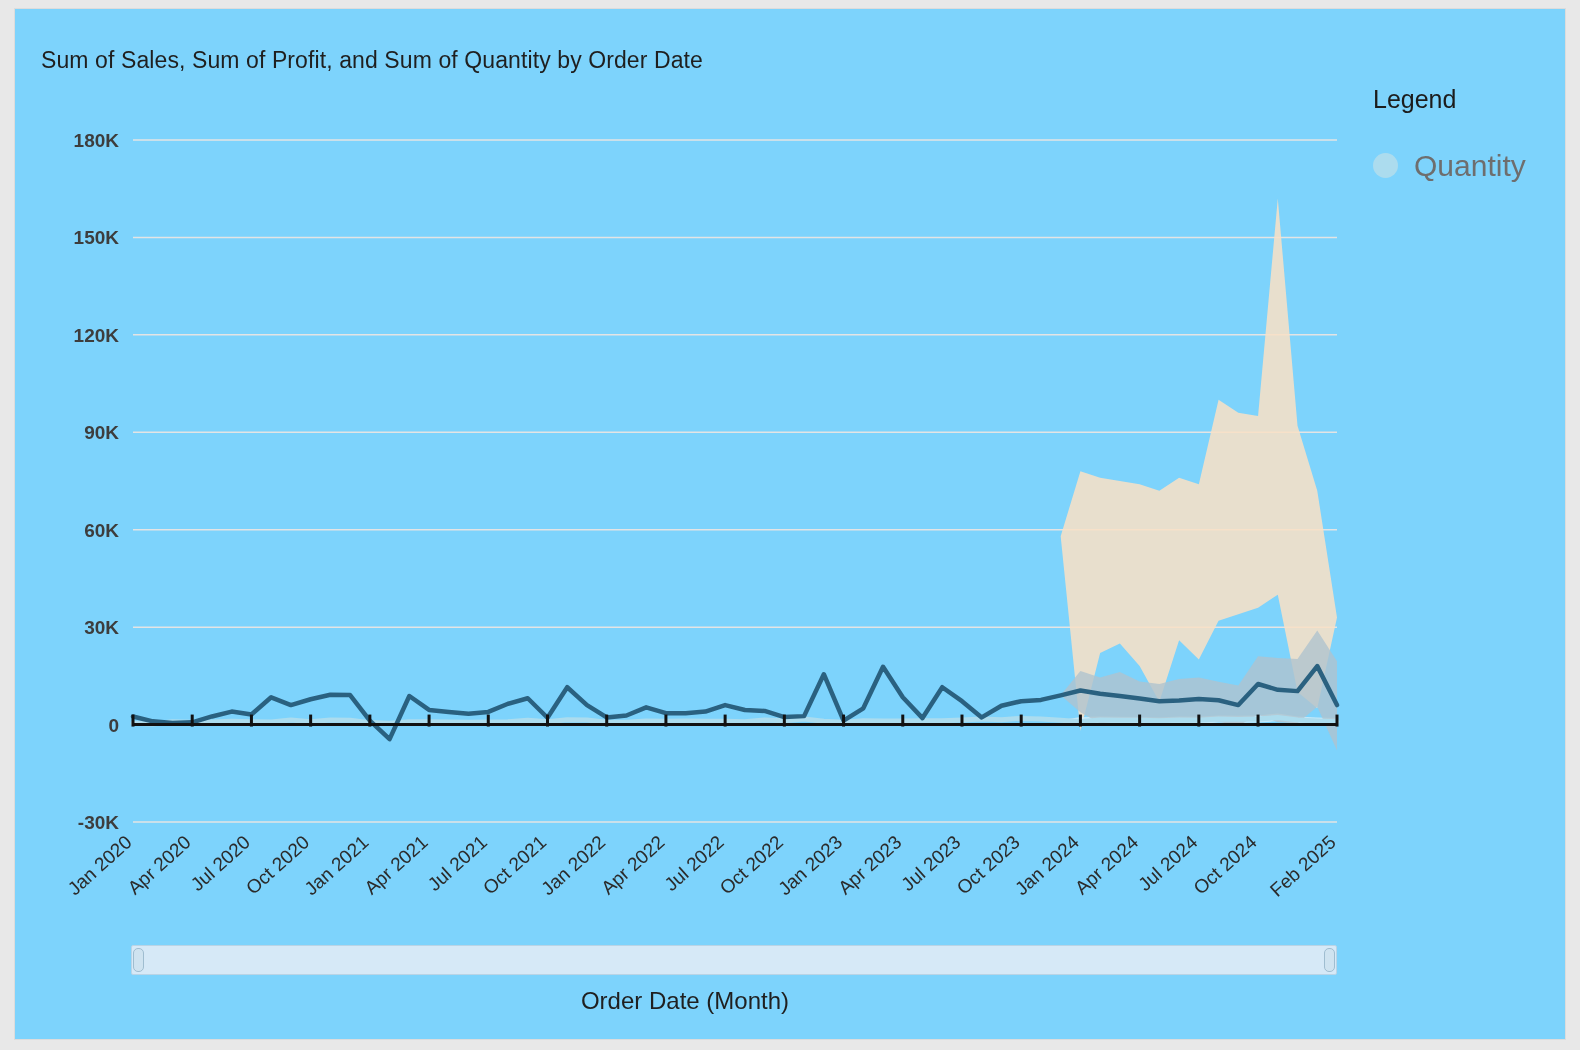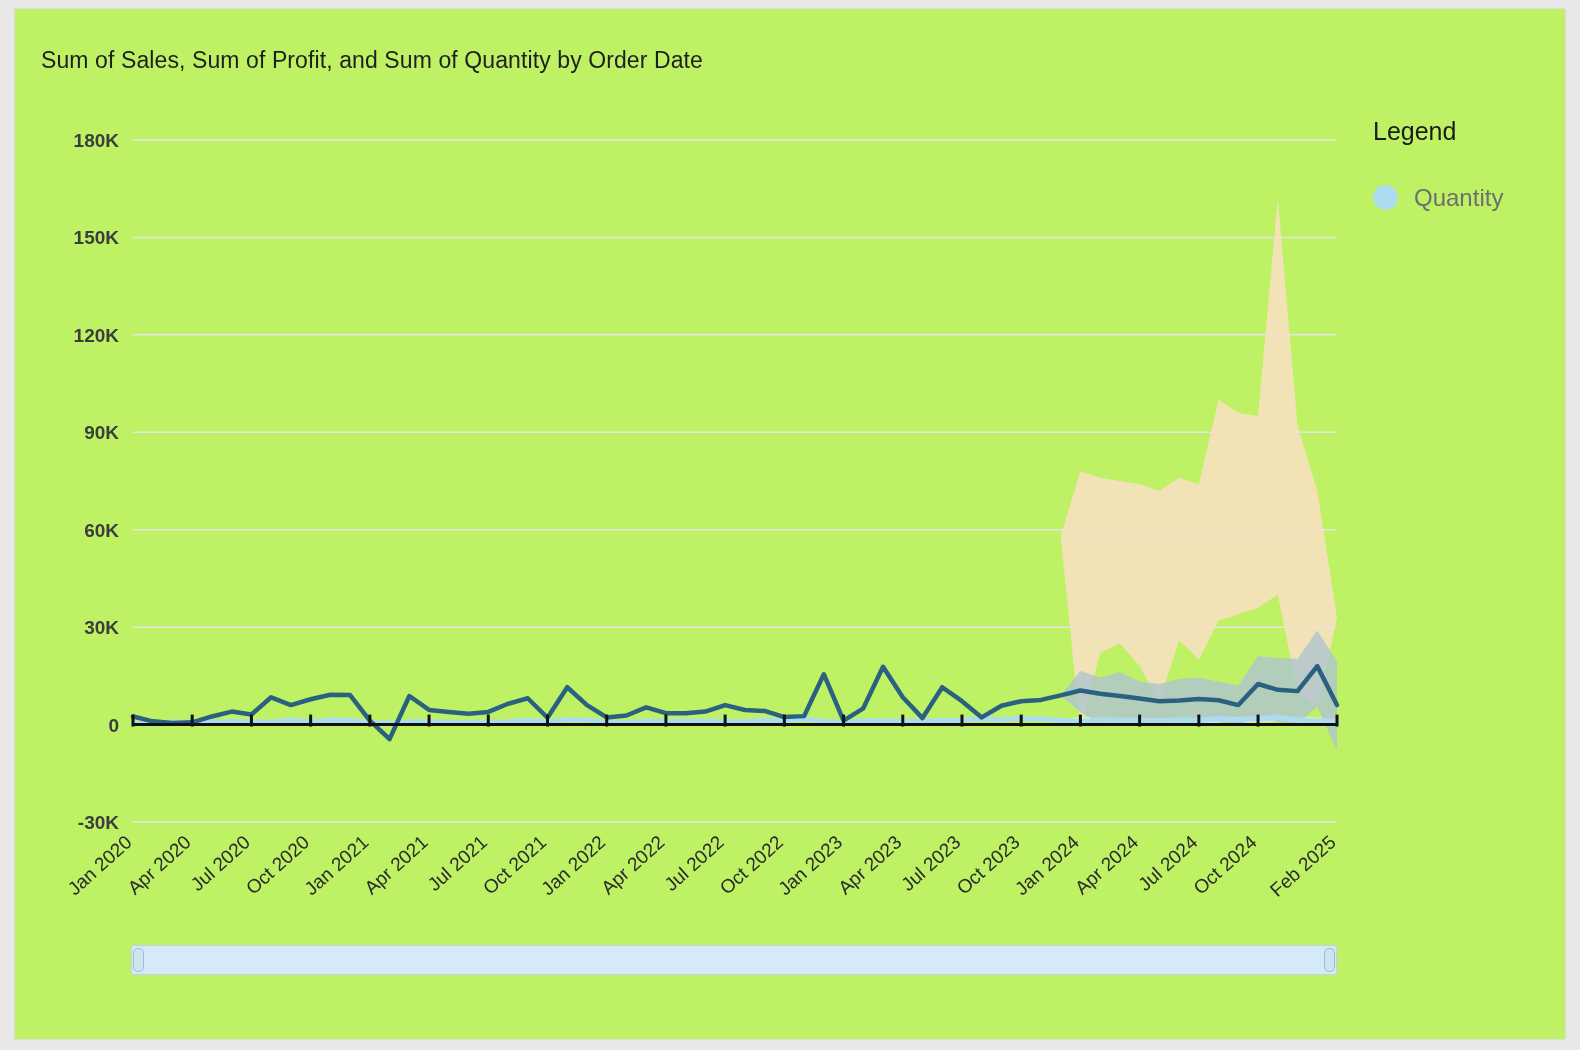--- a/index.html
+++ b/index.html
@@ -6,21 +6,21 @@
   html, body {
     margin: 0; padding: 0;
     width: 1580px; height: 1050px;
     background: #e8e8e8;
     font-family: "Liberation Sans", sans-serif;
   }
   #viz-card {
     position: absolute;
     left: 14px; top: 8px;
     width: 1552px; height: 1032px;
-    background: #bef264;
+    background: #7dd3fc;
     border: 1px solid #dcdcdc;
     overflow: hidden;
   }
   #chart-title {
     position: absolute;
     left: 26px; top: 38px;
     font-size: 23px;
     font-weight: 400;
     color: #1f1f1f;
     letter-spacing: .1px;
@@ -29,42 +29,42 @@
   #plot-wrap {
     position: absolute;
     left: 0; top: 0;
     width: 1552px; height: 1032px;
   }
   svg#chart-svg { display:block; }
 
   
   #legend {
     position: absolute;
-    left: 1358px; top: 108px;
+    left: 1358px; top: 76px;
     width: 190px;
   }
   #legend-title {
     font-size: 25px;
     color: #1c1c1c;
     font-weight: 400;
     margin-bottom: 26px;
   }
   .legend-item {
     display: flex;
     align-items: center;
     height: 51px;
   }
   .legend-swatch {
     width: 25px; height: 25px;
     border-radius: 50%;
     margin-right: 16px;
     flex: 0 0 auto;
   }
   .legend-label {
-    font-size: 24px;
+    font-size: 30px;
     color: #6e6e6e;
     white-space: nowrap;
   }
 
   
   #range-slider {
     position: absolute;
     left: 116px; top: 936px;
     width: 1206px; height: 30px;
     background: #d6e9f7;
@@ -201,14 +201,15 @@
           <span class="legend-label">Quantity</span>
         </div>
       </div>
   </div>
 
   <div id="range-slider">
     <div class="slider-handle left"></div>
     <div class="slider-handle right"></div>
   </div>
 
+  <div id="x-axis-title">Order Date (Month)</div>
 
 </div>
 
 </body></html>

